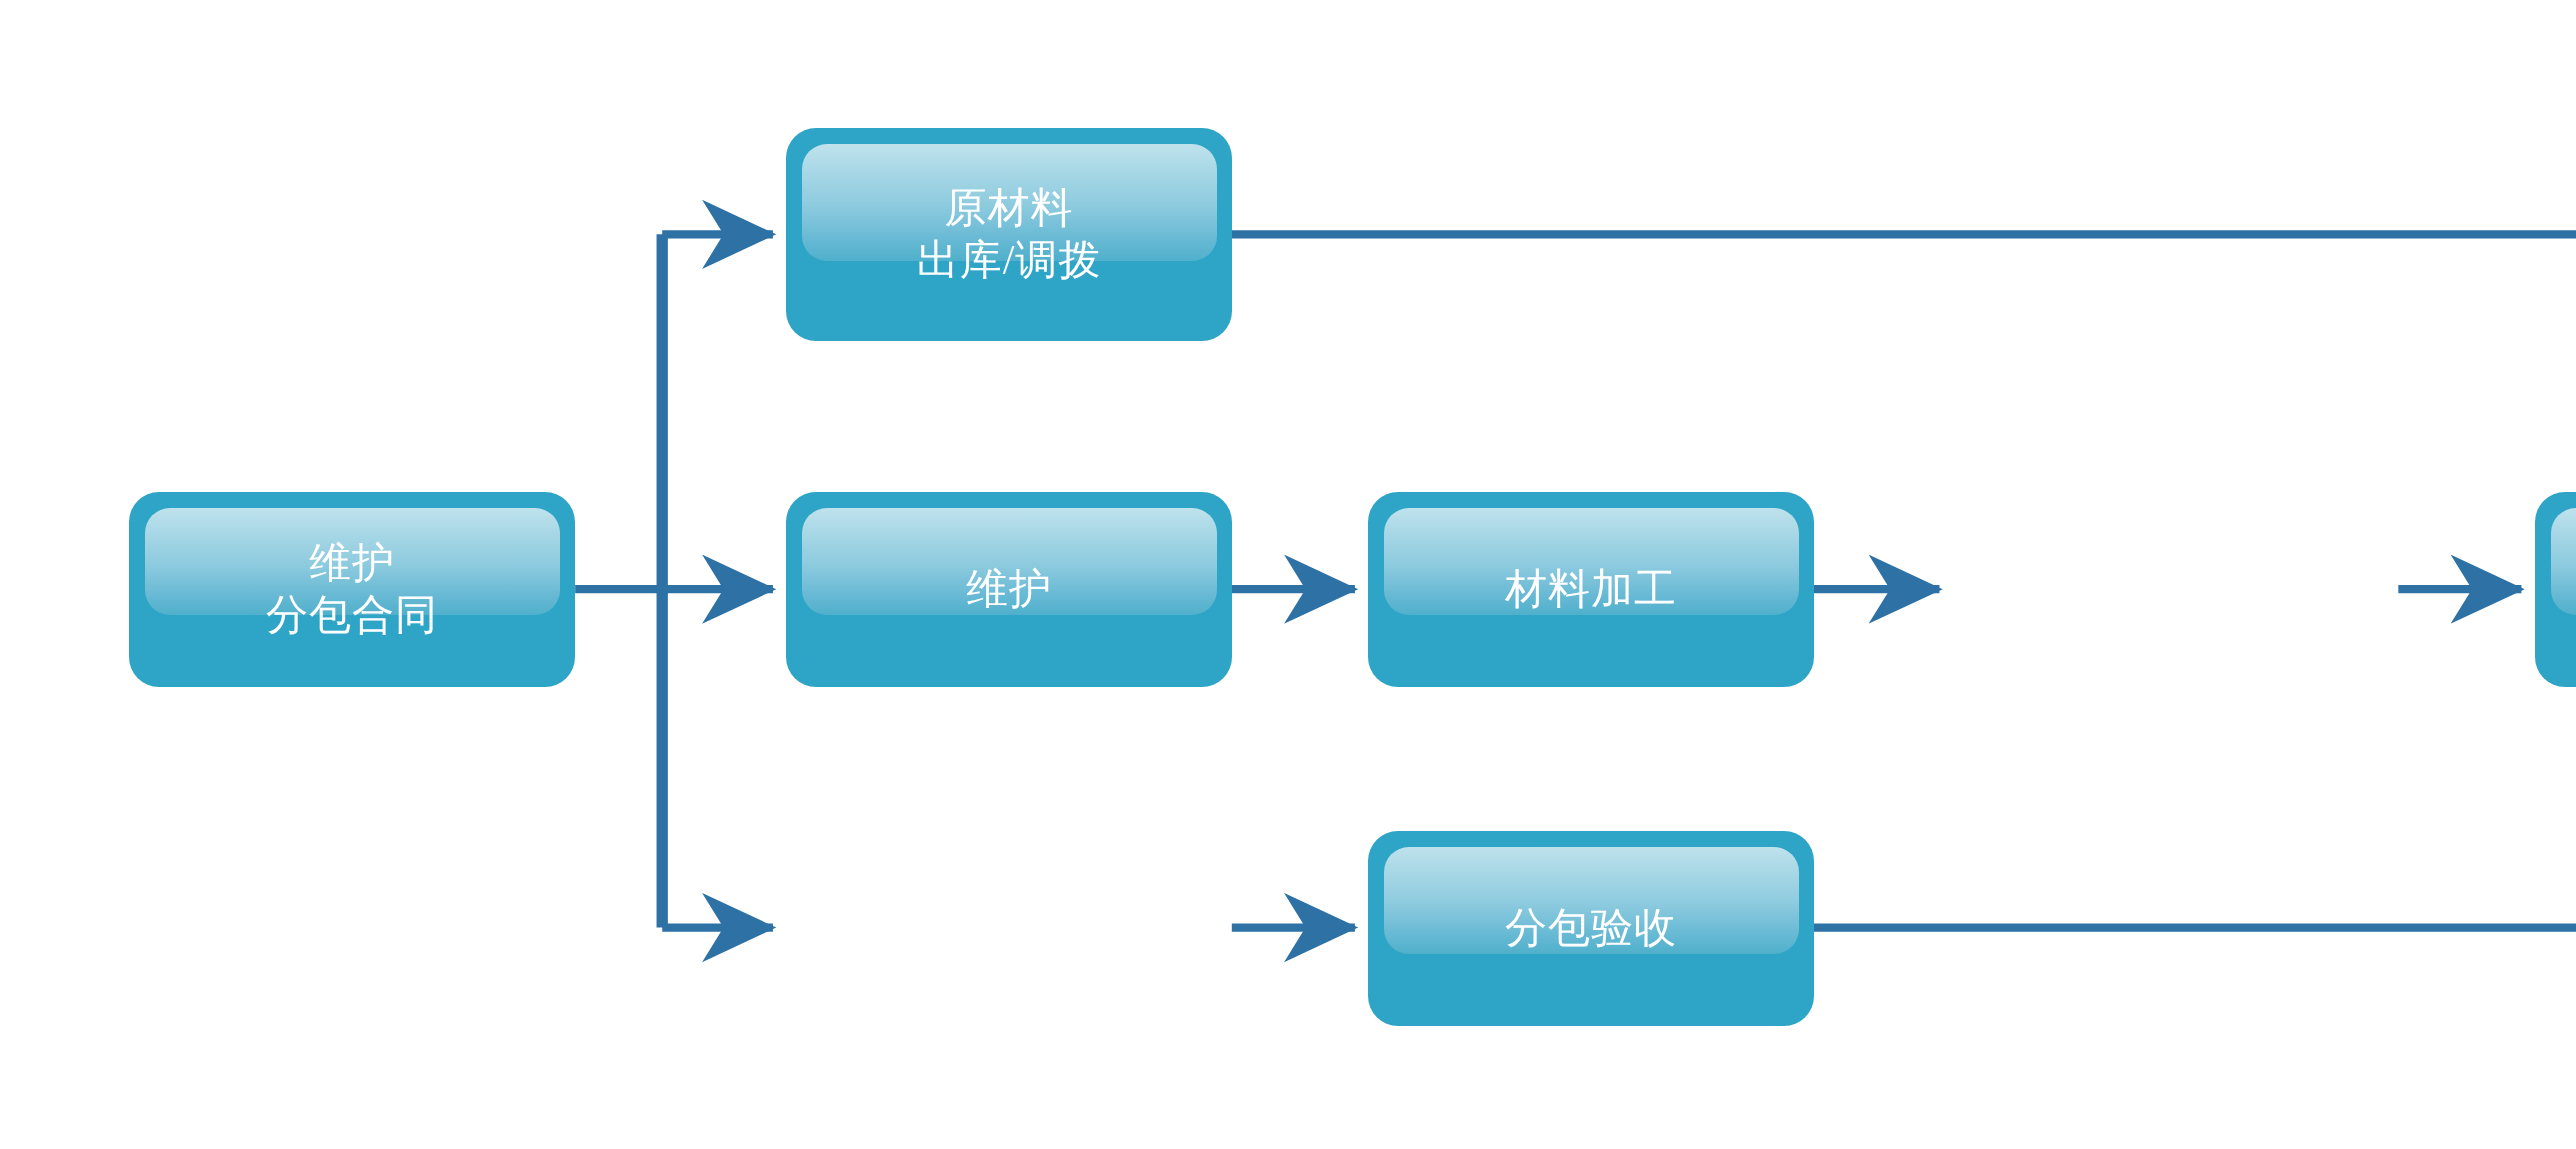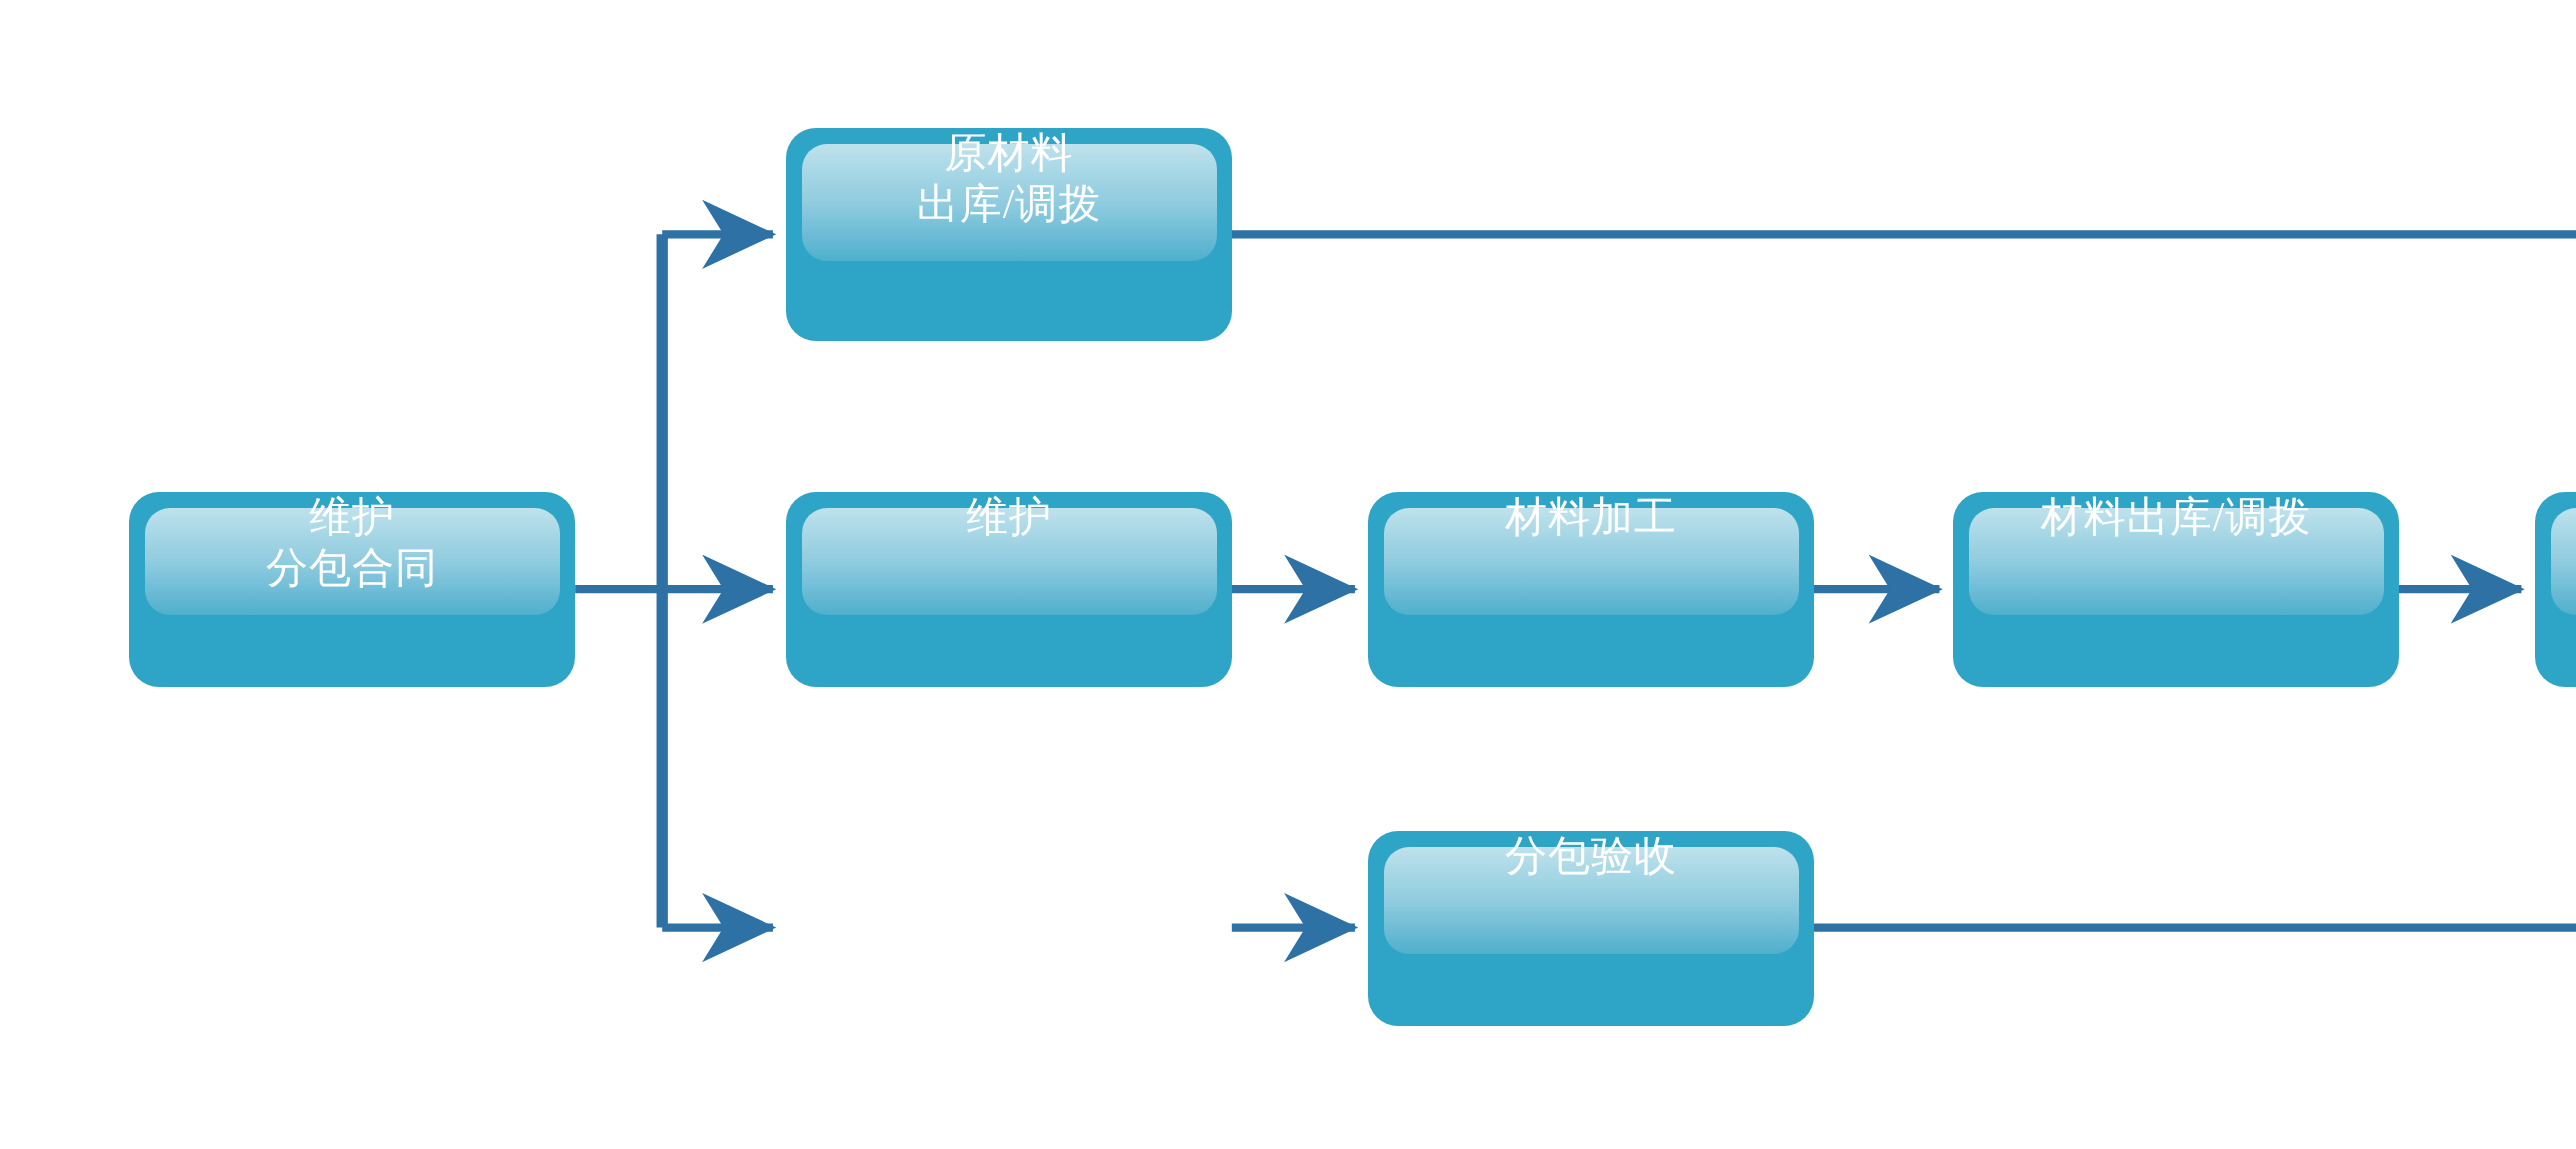--- a/index.html
+++ b/index.html
@@ -8,21 +8,21 @@
   #stage{position:absolute;left:0;top:0;width:3094px;height:1149px;}
   #wires{position:absolute;left:0;top:0;width:3094px;height:1149px;}
 
   .node{position:absolute;border-radius:30px;background:#2ea5c6;
         box-sizing:border-box;}
   .node .gloss{position:absolute;left:15.5px;right:15.5px;top:15.5px;height:55%;
         border-radius:25px;
         background:linear-gradient(180deg,#bfe2ec 0%,#a9d8e6 22%,#8ecbdf 52%,#67b9d4 82%,#4fb0cb 100%);
         pointer-events:none;}
   .node .lbl{position:absolute;left:0;right:0;top:0;bottom:0;
-        display:flex;flex-direction:column;align-items:center;justify-content:flex-start;
+        display:flex;flex-direction:column;align-items:center;justify-content:center;
         color:#ffffff;font-size:42px;line-height:1.22;letter-spacing:1px;
         text-align:center;z-index:3;white-space:nowrap;}
   .node .lbl span{display:block;}
 </style>
 </head>
 <body>
 
 <div id="stage">
 
   <svg id="wires" viewBox="0 0 6006 2231">
@@ -80,24 +80,18 @@
       <div class="lbl">
         <span>分包验收</span>
       </div>
     </div>
     <div class="node" style="left: 1368px; top: 492px; width: 446px; height: 195px; background: rgb(46, 165, 198);">
       <div class="gloss"></div>
       <div class="lbl">
         <span>材料加工</span>
       </div>
     </div>
-    <div class="node" style="left: 1953px; top: 492px; width: 446px; height: 195px; background: rgb(46, 165, 198);">
-      <div class="gloss"></div>
-      <div class="lbl">
-        <span>材料出库/调拨</span>
-      </div>
-    </div>
     <div class="node" style="left: 2535px; top: 492px; width: 448px; height: 195px; background: rgb(46, 165, 198);">
       <div class="gloss"></div>
       <div class="lbl"></div>
     </div>
   </div>
 
 
 </body></html>

